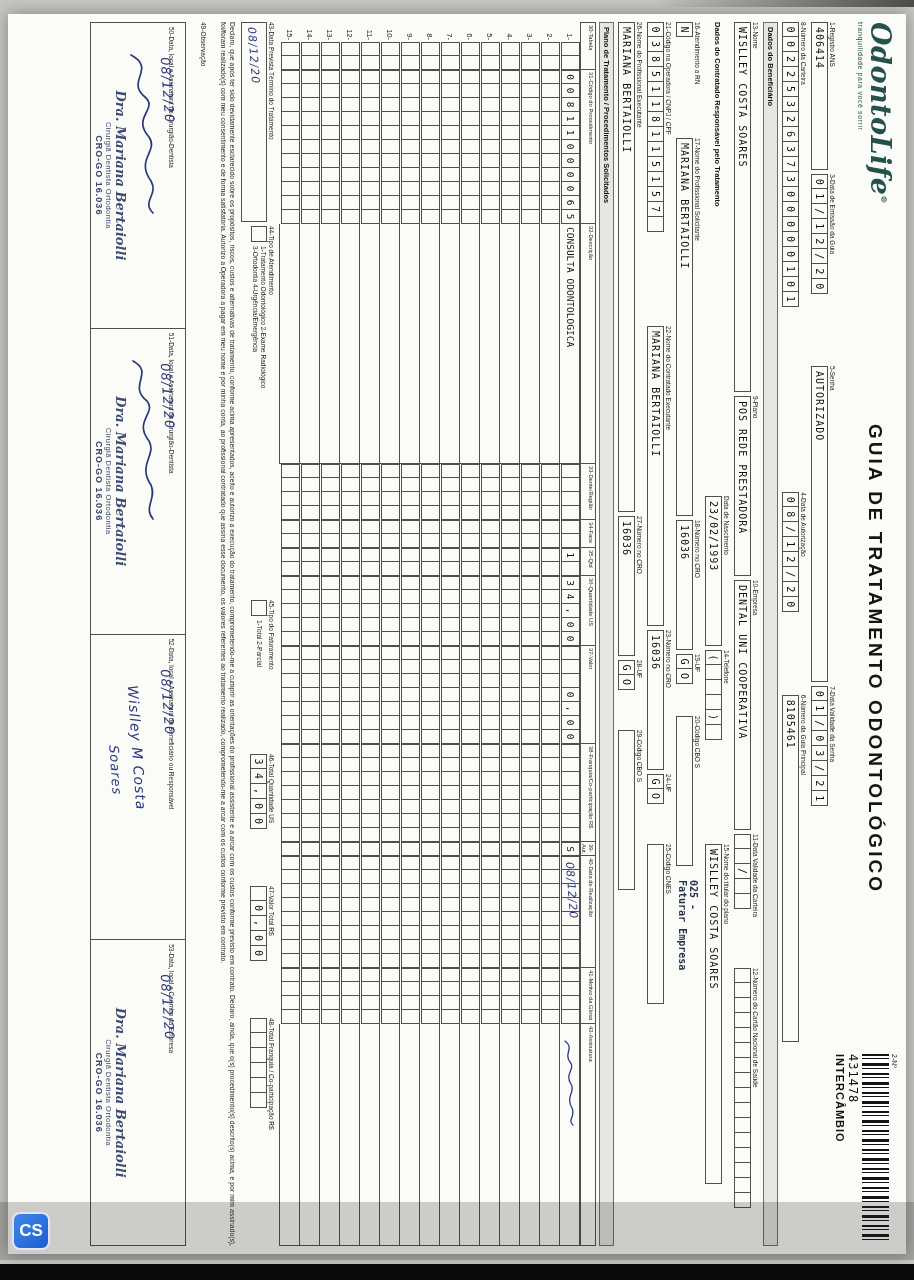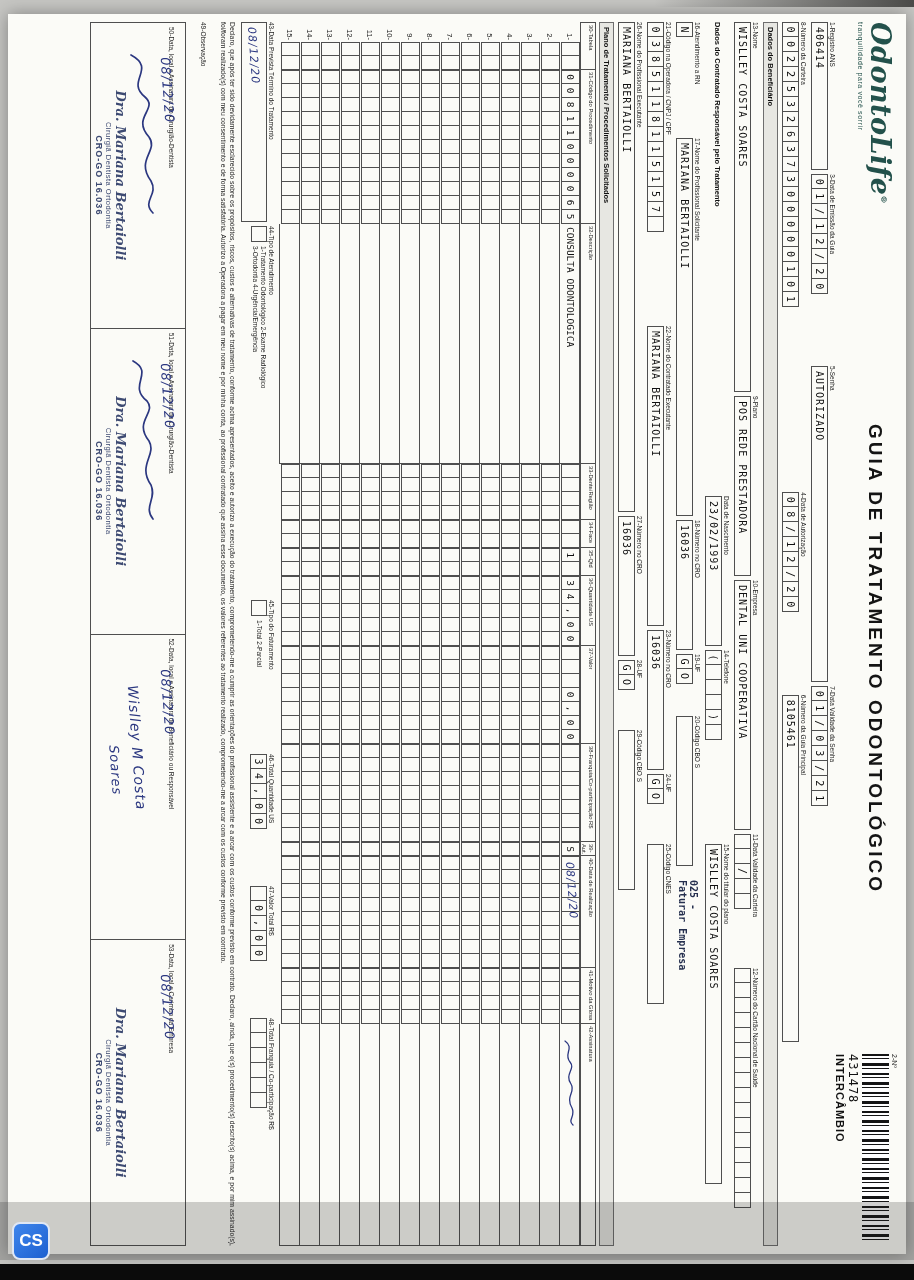--- a/index.html
+++ b/index.html
@@ -71,21 +71,21 @@
   .stampbox{position:absolute;bottom:3px;left:0;right:0;text-align:center;color:#3d4a72;}
   .st-name{font-family:"DejaVu Serif",serif;font-style:italic;font-weight:bold;font-size:13px;}
   .st-role{font-size:7.5px;letter-spacing:.5px;}
   .st-cro{font-size:9px;font-weight:bold;letter-spacing:1px;}
   .hand-name{position:absolute;top:40px;left:50px;font-size:14px;}
   .hand-name2{position:absolute;top:62px;left:110px;font-size:13px;}
 
   
   .blackbar{position:absolute;left:0;bottom:0;width:914px;height:16px;background:#0b0b0b;}
   .edge-top{position:absolute;top:0;right:0;width:260px;height:7px;background:linear-gradient(90deg,transparent,#4a4a48);}
-  .watermark{position:absolute;left:0;top:1202px;width:914px;height:58px;display:flex;align-items:flex-end;gap:28px;
+  .watermark{position:absolute;left:0;top:1202px;width:914px;height:58px;display:flex;align-items:center;gap:28px;
              padding:0 12px;background:rgba(35,35,35,.22);}
   .csbadge{width:38px;height:38px;flex:none;border-radius:8px;border:2px solid #dfe7f5;background:linear-gradient(135deg,#3f86ec,#1c5fd0);
            color:#fff;font-weight:bold;font-size:17px;line-height:34px;text-align:center;}
   .wmtext{font-weight:bold;font-size:27px;color:#c9c9c5;letter-spacing:.5px;text-shadow:0 1px 2px rgba(0,0,0,.45);}
 </style>
 </head>
 <body>
 
 <div class="page">
   <div class="sheet">

